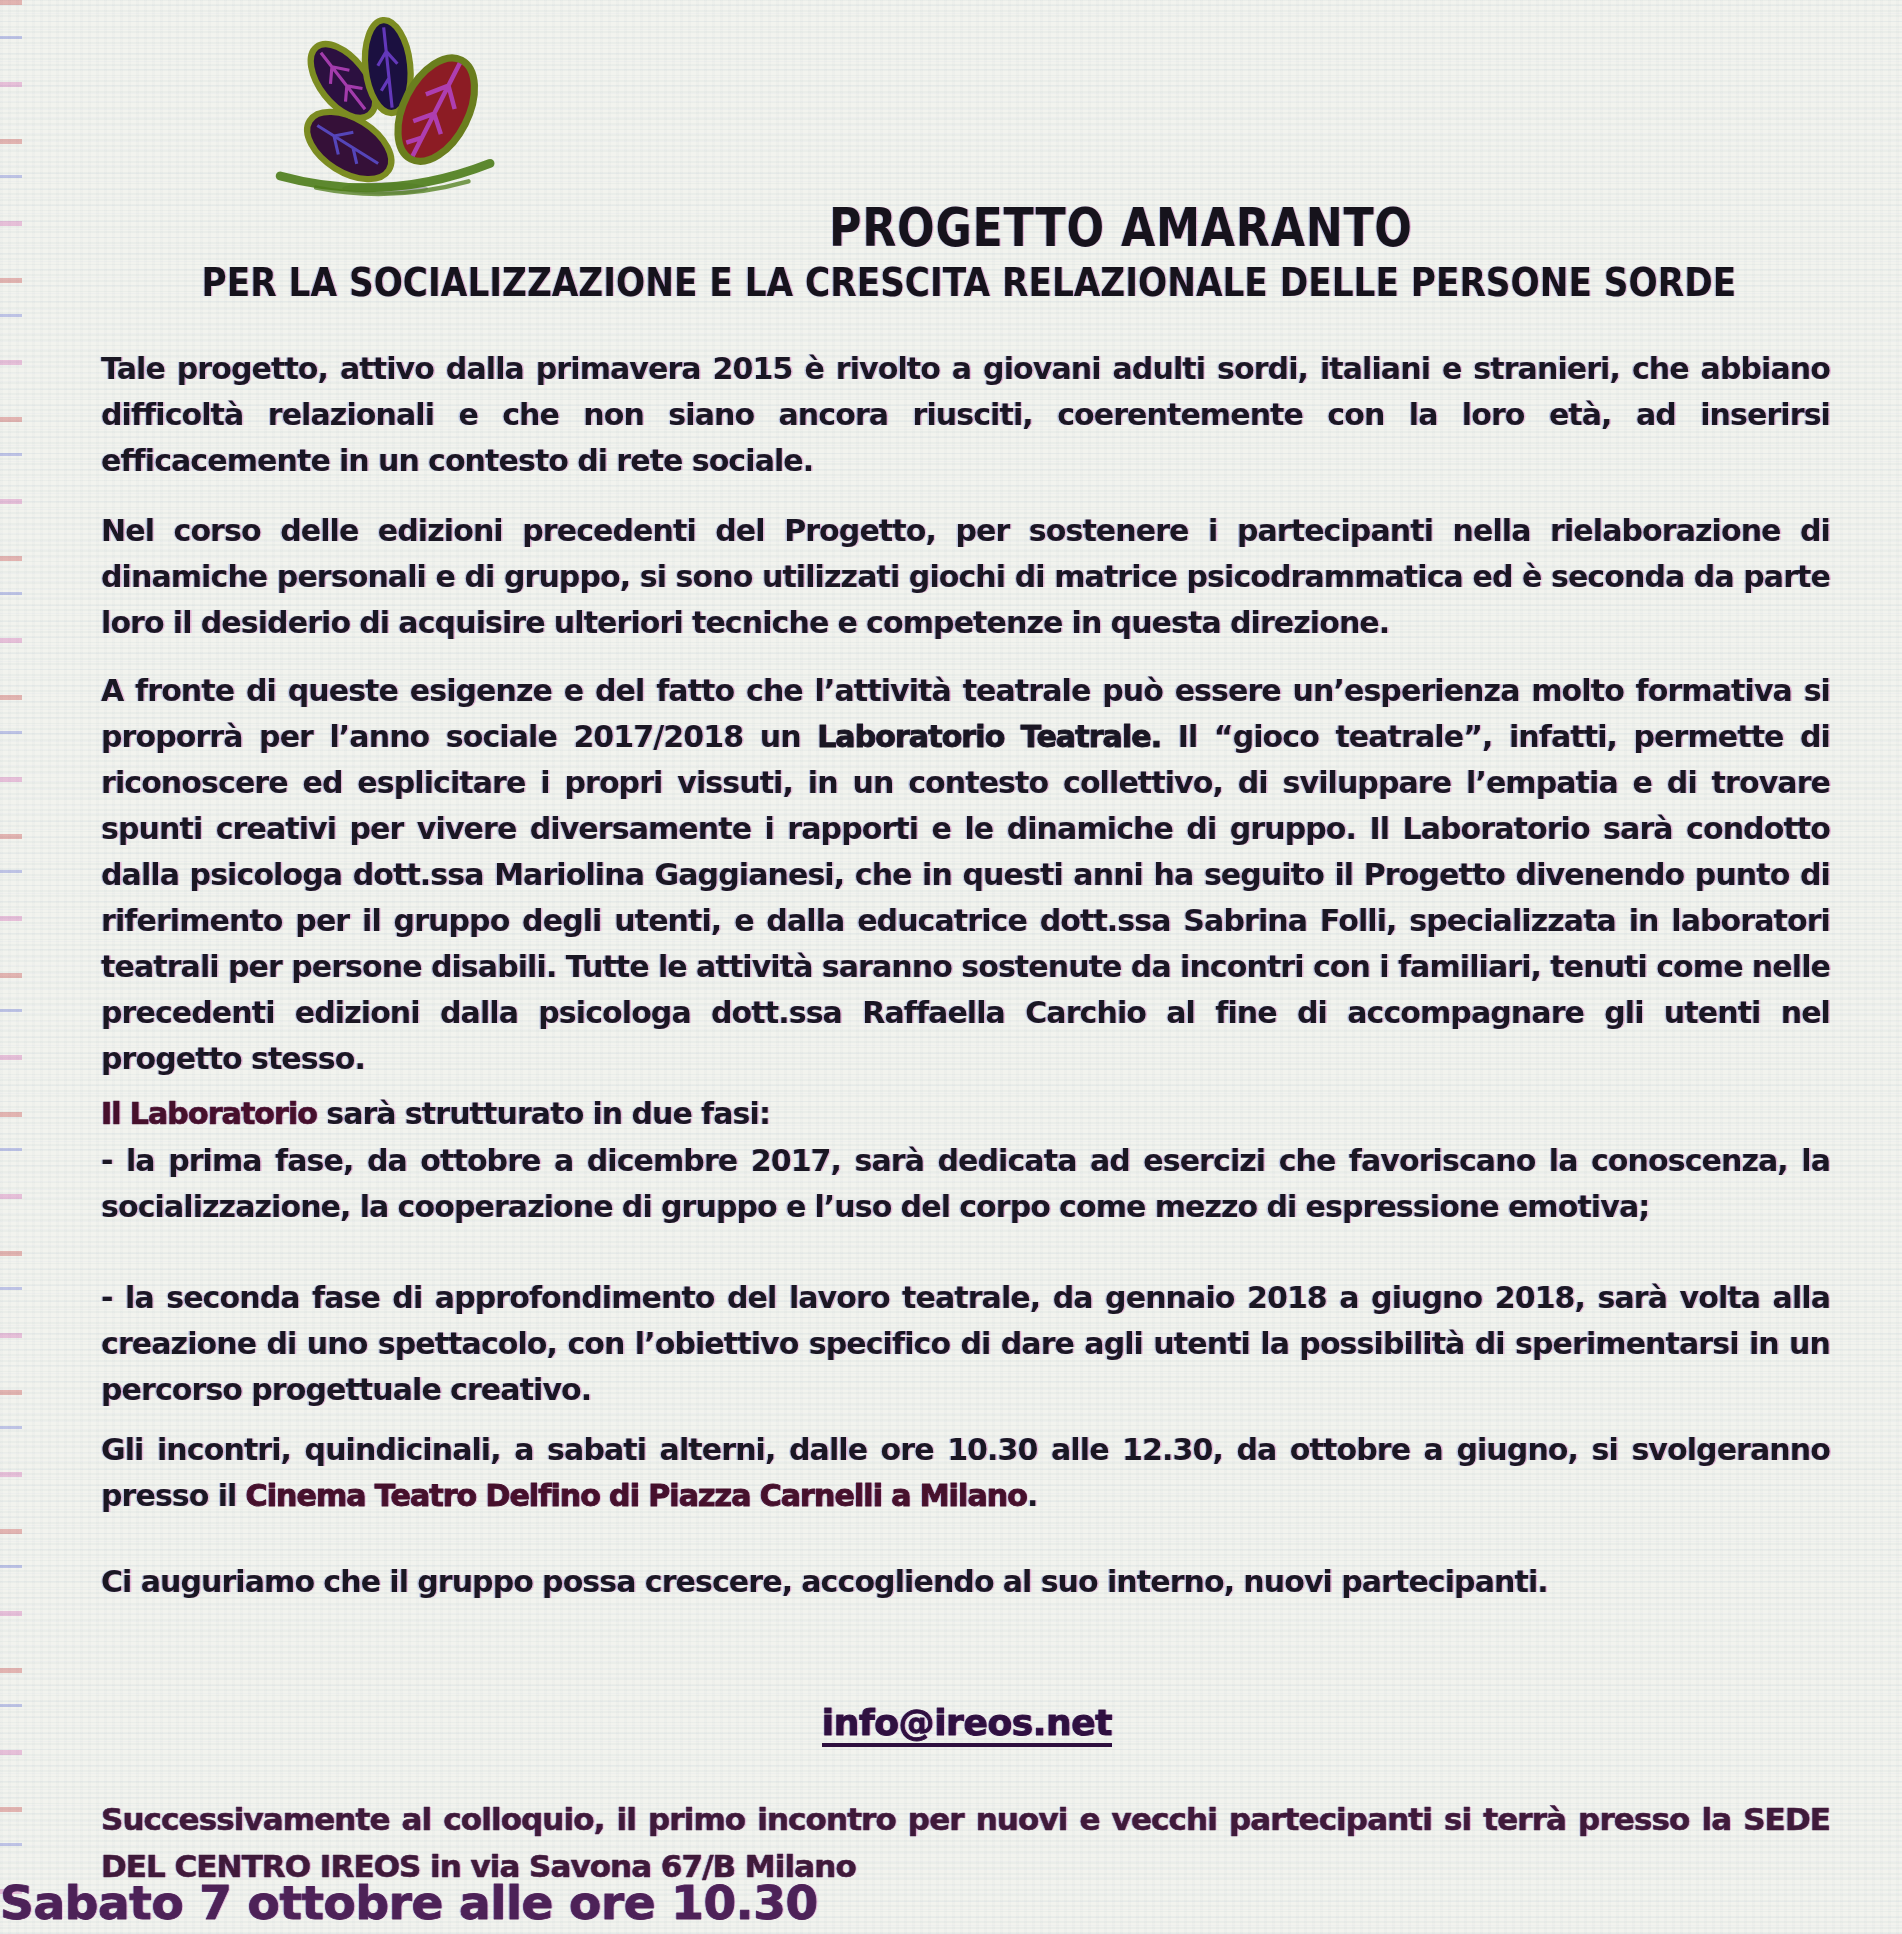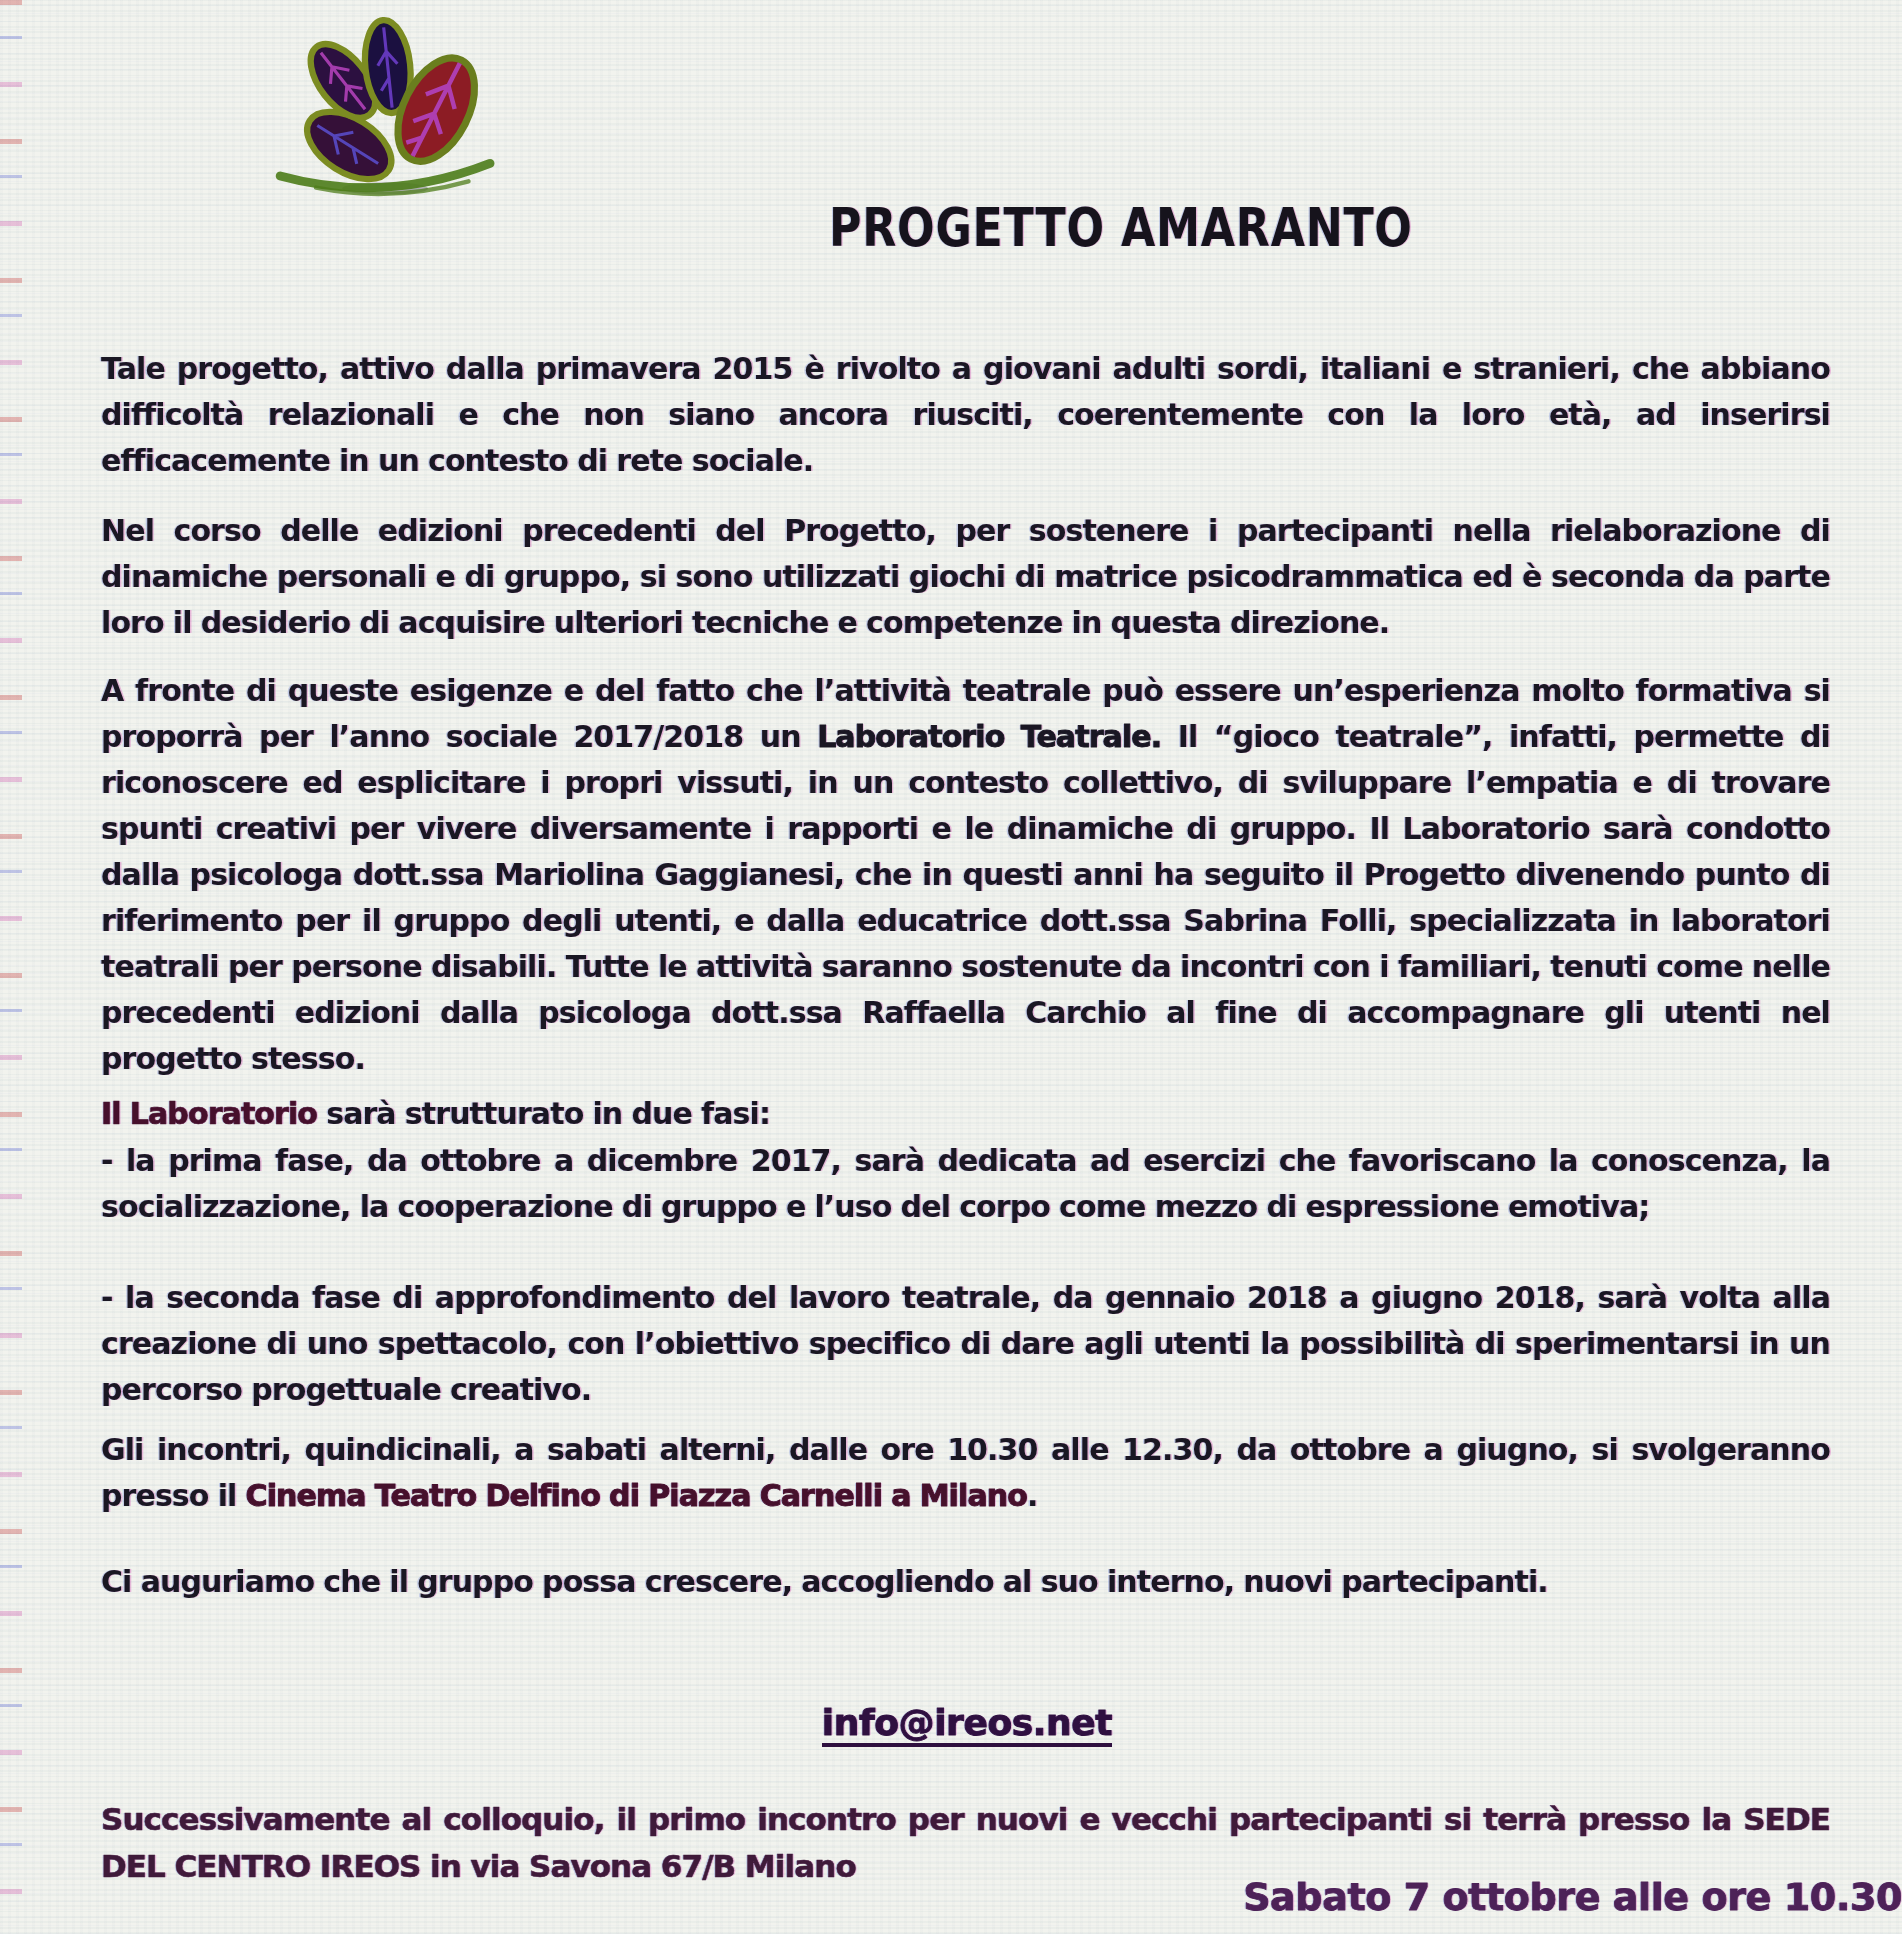--- a/index.html
+++ b/index.html
@@ -61,22 +61,22 @@
   .email{
     font-weight:700;font-size:36px;color:var(--link,#2f1040);
     text-decoration:none;border-bottom:4.5px solid var(--link,#2f1040);
     -webkit-text-stroke:0.9px currentColor;letter-spacing:-0.4px;display:inline-block;line-height:1.1;
   }
   .followup{
     top:1780px;font-size:31px;line-height:47px;
     color:var(--followup-purple,#3f1a3a);-webkit-text-stroke:0.5px currentColor;
   }
   .date-line{
-    top:1875px;left:0;width:100%;position:absolute;text-align:right;margin:0;
-    font-weight:700;font-size:38px;letter-spacing:-0.4px;
+    top:1875px;left:0;width:100%;position:absolute;text-align:left;margin:0;
+    font-weight:700;font-size:47px;letter-spacing:-0.4px;
     color:var(--violet,#4d2258);-webkit-text-stroke:0.8px currentColor;
   }
 </style>
 </head>
 <body>
 
 <div class="page">
   <div class="edge-noise"></div>
 
   <div class="logo">
@@ -97,20 +97,21 @@
         <path d="M138 18 L138 108 M138 45 L127 60 M138 45 L149 60 M138 75 L128 88" stroke="#7040d0" stroke-width="3.5" fill="none" opacity="0.85"></path>
       </g>
       <g transform="rotate(27 192 110)">
         <ellipse cx="192" cy="110" rx="36" ry="62" fill="var(--leaf3)" stroke="#6a7e1e" stroke-width="8"></ellipse>
         <path d="M192 52 L192 168 M192 80 L174 100 M192 80 L210 100 M192 115 L175 133 M192 115 L209 132 M192 145 L179 158" stroke="var(--vein)" stroke-width="5" fill="none" opacity="0.95"></path>
       </g>
     </svg>
   </div>
 
   <h1 class="title chroma"><span class="cond">PROGETTO AMARANTO</span></h1>
+  <h2 class="subtitle chroma"><span class="cond">PER LA SOCIALIZZAZIONE E LA CRESCITA RELAZIONALE DELLE PERSONE SORDE</span></h2>
 
   <p class="abs body-p chroma p1">Tale progetto, attivo dalla primavera 2015 è rivolto a giovani adulti sordi, italiani e stranieri, che abbiano difficoltà relazionali e che non siano ancora riusciti, coerentemente con la loro età, ad inserirsi efficacemente in un contesto di rete sociale.</p>
 
   <p class="abs body-p chroma p2">Nel corso delle edizioni precedenti del Progetto, per sostenere i partecipanti nella rielaborazione di dinamiche personali e di gruppo, si sono utilizzati giochi di matrice psicodrammatica ed è seconda da parte loro il desiderio di acquisire ulteriori tecniche e competenze in questa direzione.</p>
 
   <p class="abs body-p chroma p3"><span>A fronte di queste esigenze e del fatto che l’attività teatrale può essere un’esperienza molto formativa si proporrà per l’anno sociale 2017/2018 un </span><span class="hv">Laboratorio Teatrale.</span><span> Il “gioco teatrale”, infatti, permette di riconoscere ed esplicitare i propri vissuti, in un contesto collettivo, di sviluppare l’empatia e di trovare spunti creativi per vivere diversamente i rapporti e le dinamiche di gruppo. Il Laboratorio sarà condotto dalla psicologa dott.ssa Mariolina Gaggianesi, che in questi anni ha seguito il Progetto divenendo punto di riferimento per il gruppo degli utenti, e dalla educatrice dott.ssa Sabrina Folli, specializzata in laboratori teatrali per persone disabili. Tutte le attività saranno sostenute da incontri con i familiari, tenuti come nelle precedenti edizioni dalla psicologa dott.ssa Raffaella Carchio al fine di accompagnare gli utenti nel progetto stesso.</span></p>
 
   <p class="abs body-p chroma phases-intro"><span class="lead">Il </span><span class="lead hv">Laboratorio</span><span> sarà strutturato in due fasi:</span></p>
 
   <p class="abs body-p chroma phase1">- la prima fase, da ottobre a dicembre 2017, sarà dedicata ad esercizi che favoriscano la conoscenza, la socializzazione, la cooperazione di gruppo e l’uso del corpo come mezzo di espressione emotiva;</p>

